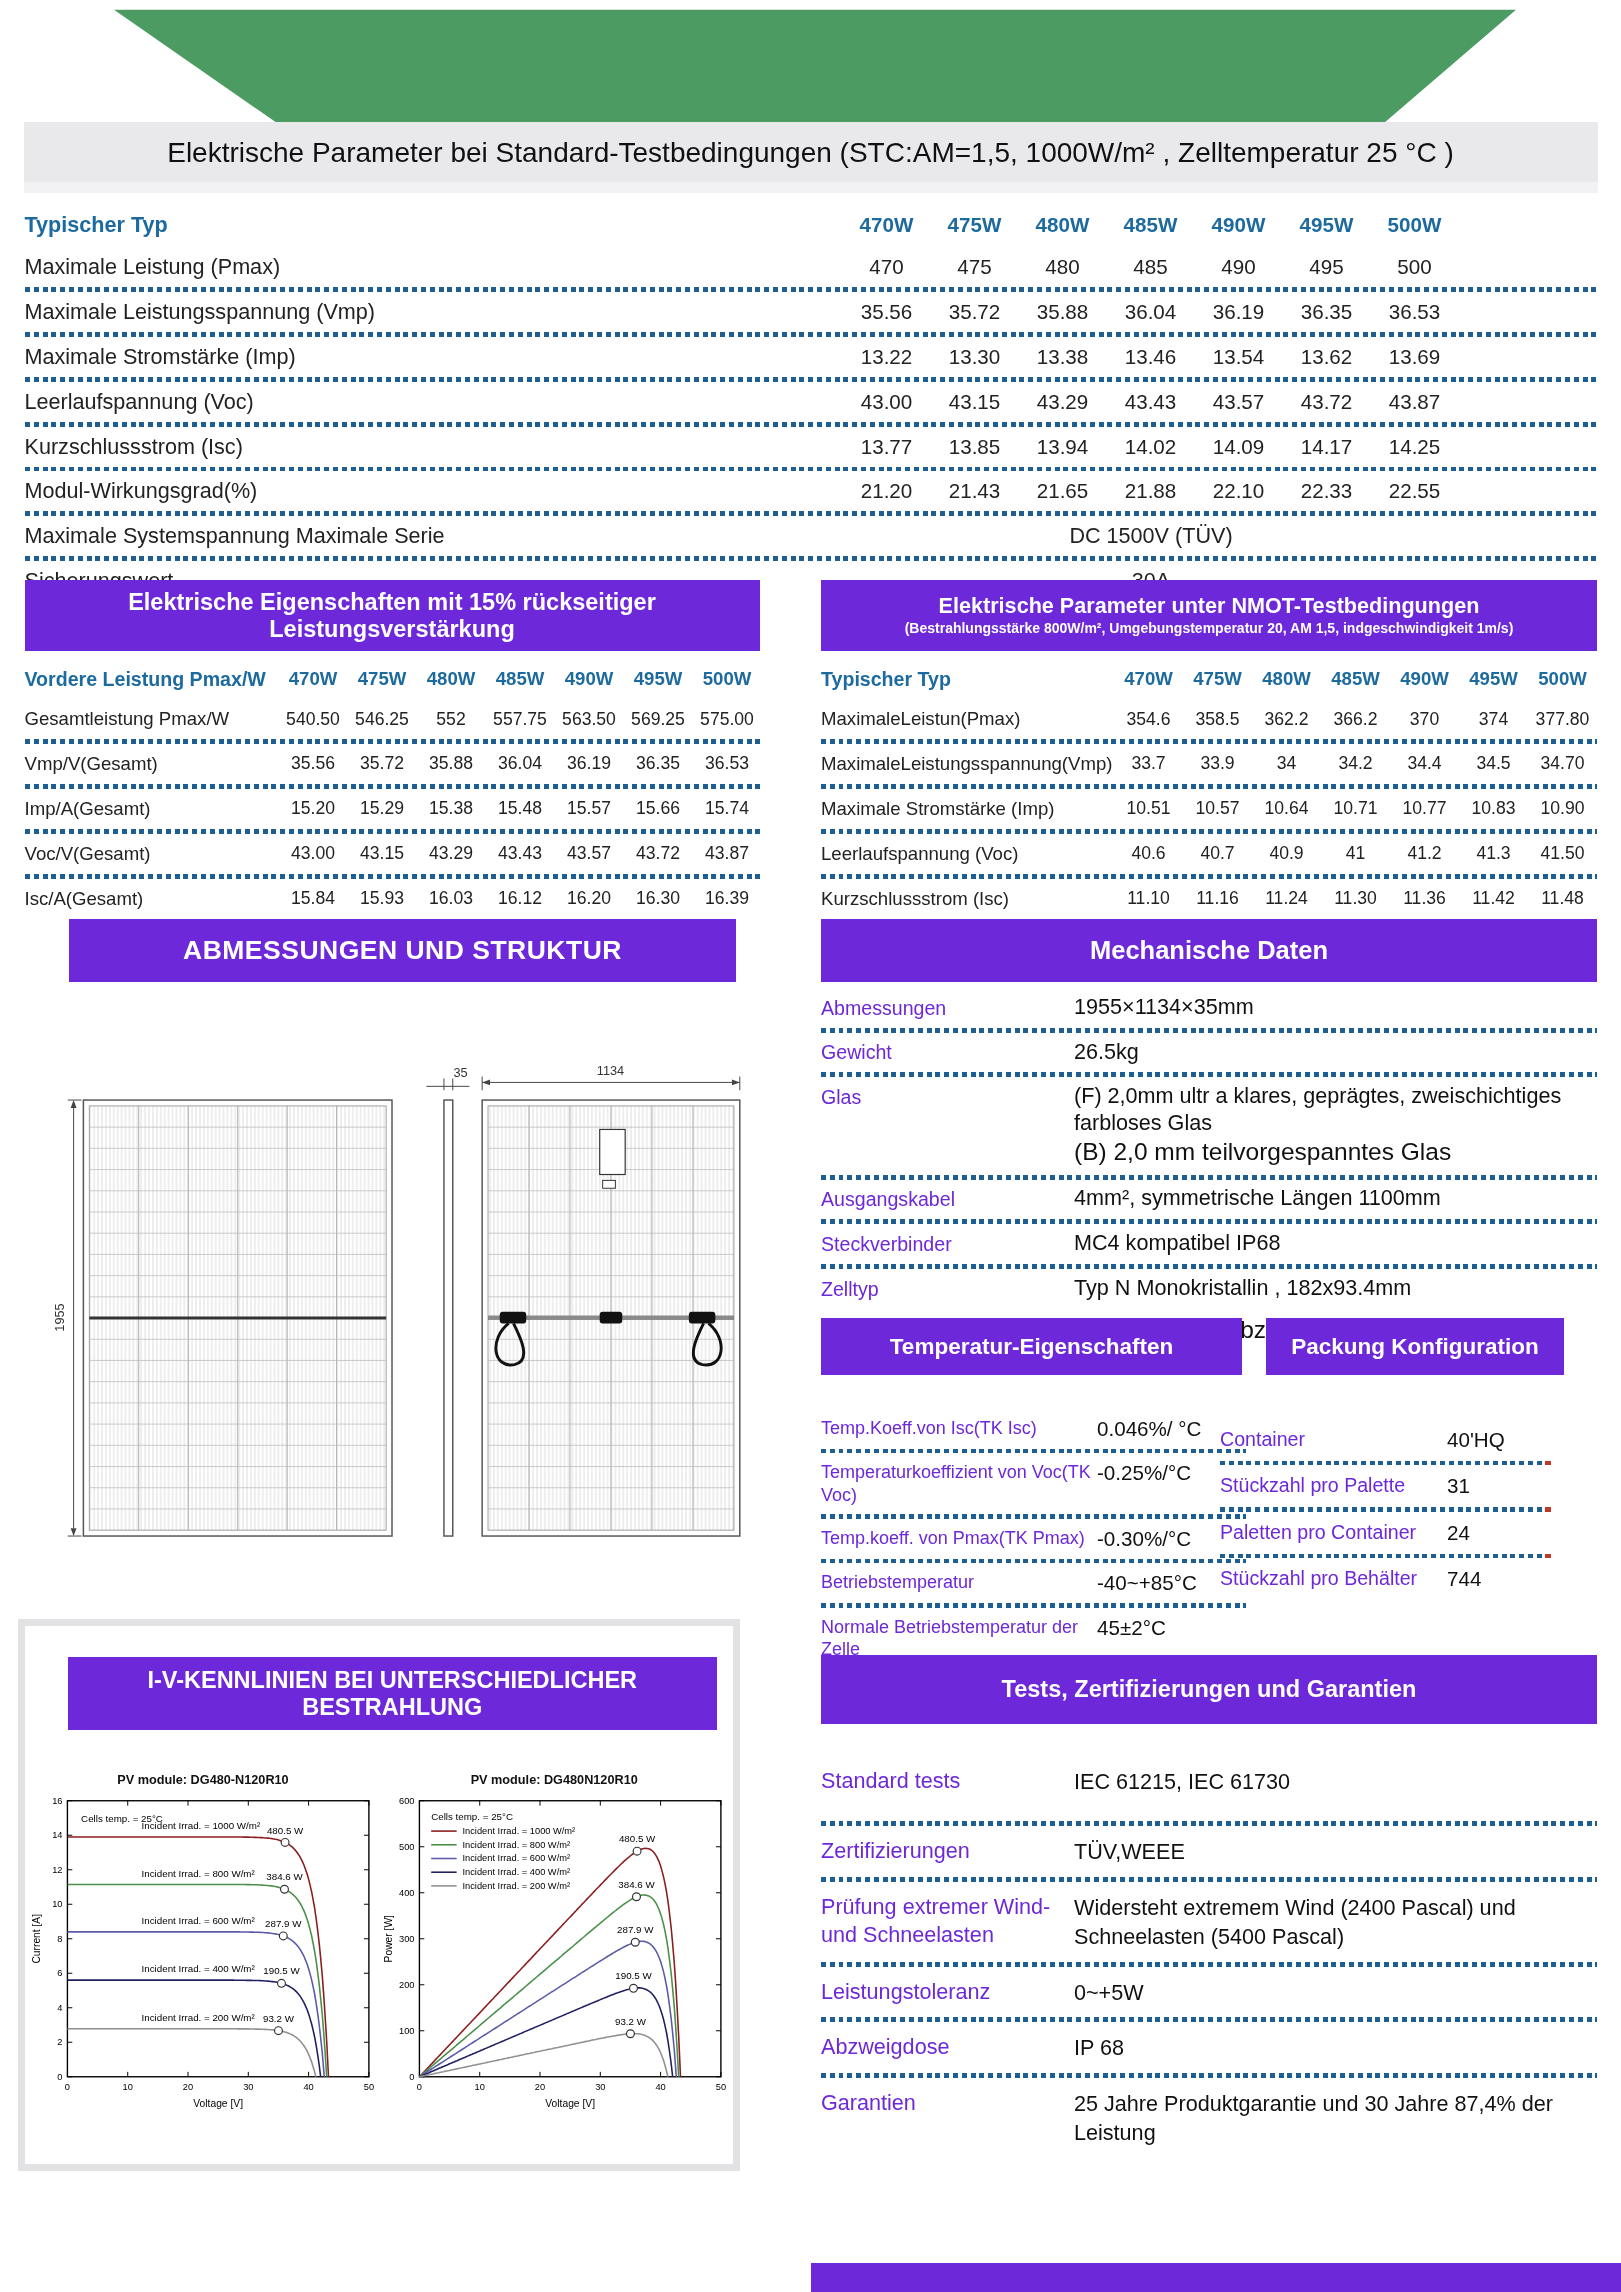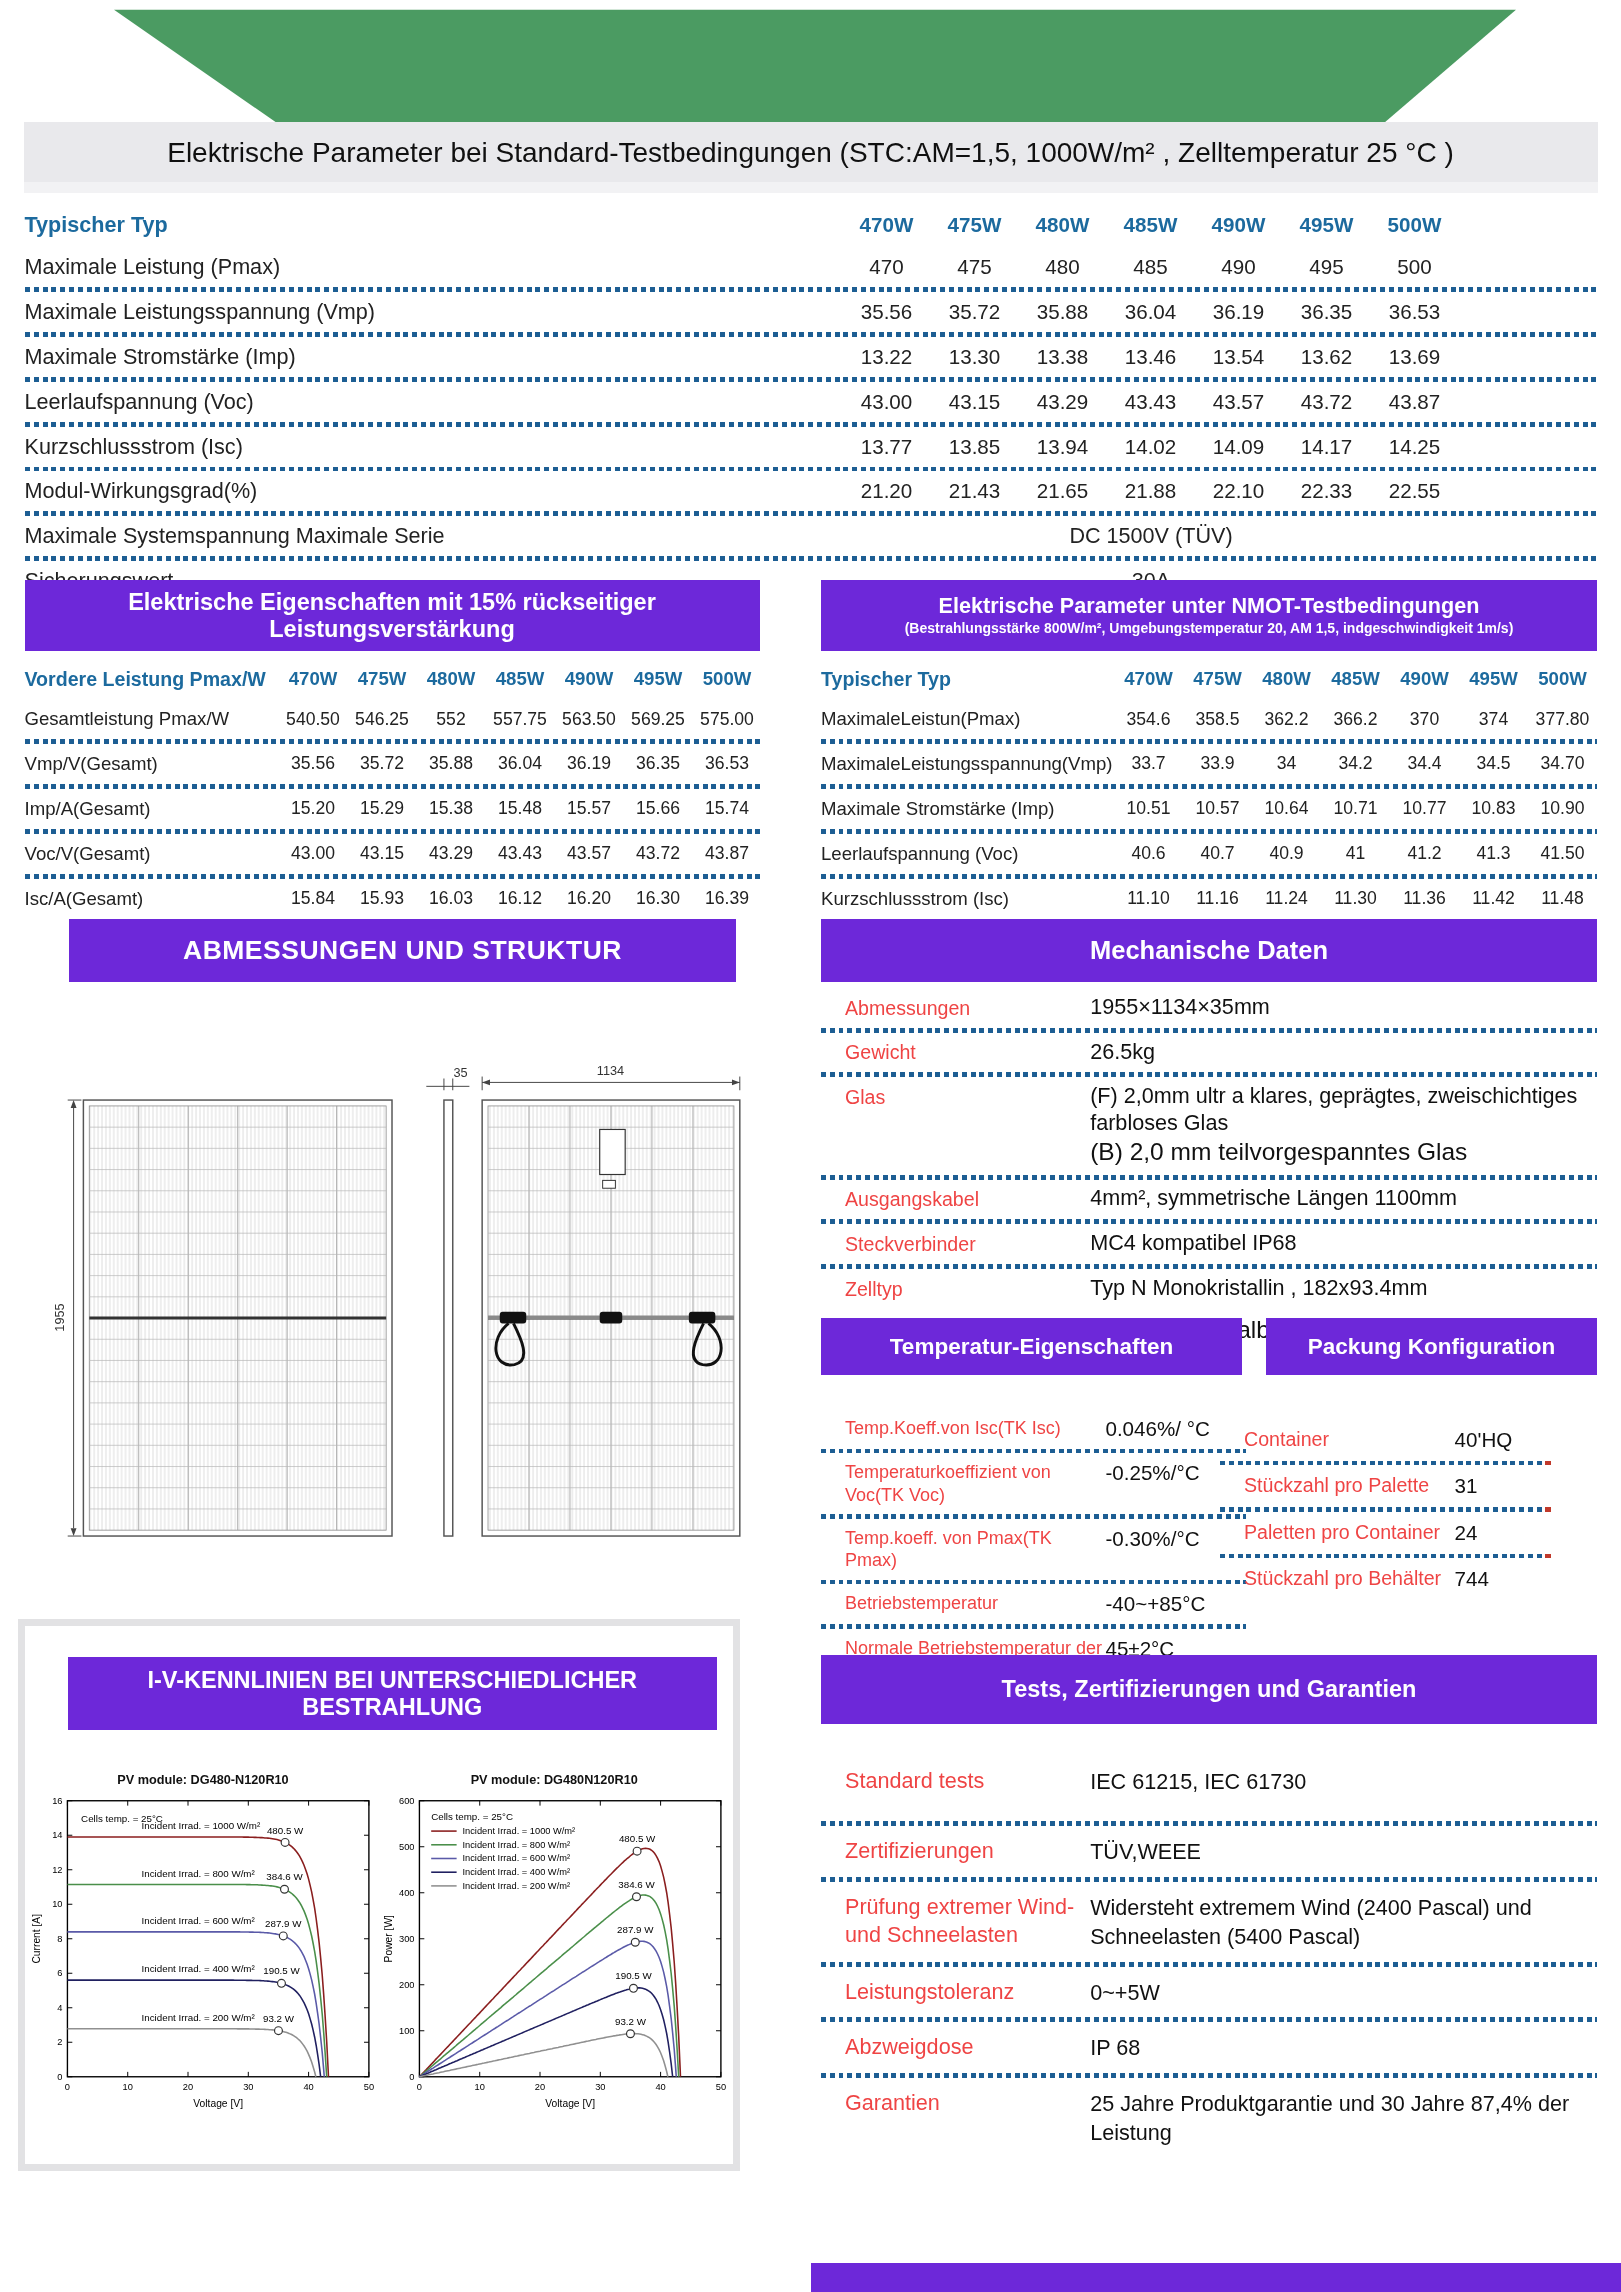--- a/index.html
+++ b/index.html
@@ -46,25 +46,25 @@
   #nmot-table .lbl{width:296px;}
   #nmot-table .hlbl{font-size:19.6px;}
   
   #bif-header{left:24.5px;top:580px;width:735px;height:71px;font-size:23.5px;padding:0 9.8px;box-sizing:border-box;}
   #nmot-header{left:821px;top:580px;width:776px;height:71px;flex-direction:column;line-height:1.25;}
   #nmot-header .t1{font-size:21.6px;font-weight:bold;}
   #nmot-header .t2{font-size:14px;font-weight:bold;}
   #dim-header{left:69px;top:919px;width:667px;height:63px;font-size:26.5px;letter-spacing:0.5px;}
   #mech-header{left:821px;top:919px;width:776px;height:63px;font-size:25.5px;}
   #temp-header{left:821px;top:1318px;width:421px;height:57px;font-size:22.5px;}
-  #pack-header{left:1266px;top:1318px;width:331px;height:57px;font-size:22.5px;}
+  #pack-header{left:1266px;top:1318px;width:298px;height:57px;font-size:22.5px;}
   #tests-header{left:821px;top:1655px;width:776px;height:69px;font-size:23.5px;}
   
   .kvtable .kvrow{display:flex;align-items:flex-start;}
-  .kvtable .klbl{color:#ef4444;margin-left:24px;}
+  .kvtable .klbl{color:#6d28d9;}
   .kvtable .kval{color:#111;}
   #mech-table{left:821px;top:988px;width:776px;}
   #mech-table .kvrow{padding:5.9px 0 6.9px 0;}
   #mech-table .klbl{width:253px;font-size:19.6px;padding-top:2.9px;}
   #mech-table .kval{width:523px;font-size:21.6px;line-height:1.25;}
   #mech-table .kval .big{font-size:24.5px;}
   #temp-table{left:821px;top:1409px;width:425px;}
   #temp-table .kvrow{padding:7.8px 0;}
   #temp-table .klbl{width:276px;font-size:18px;line-height:1.25;}
   #temp-table .kval{width:149px;font-size:20.6px;}

